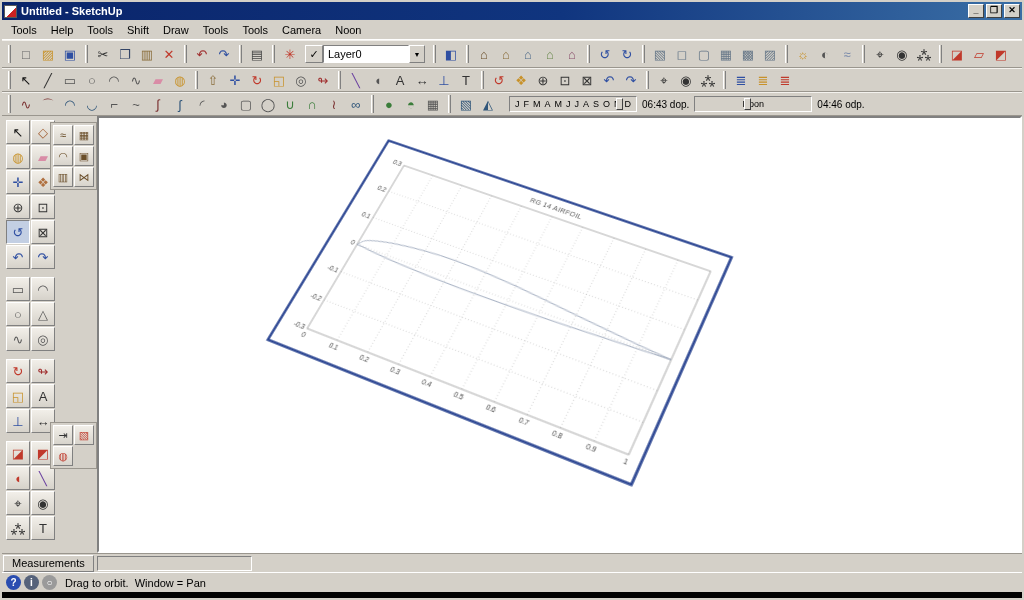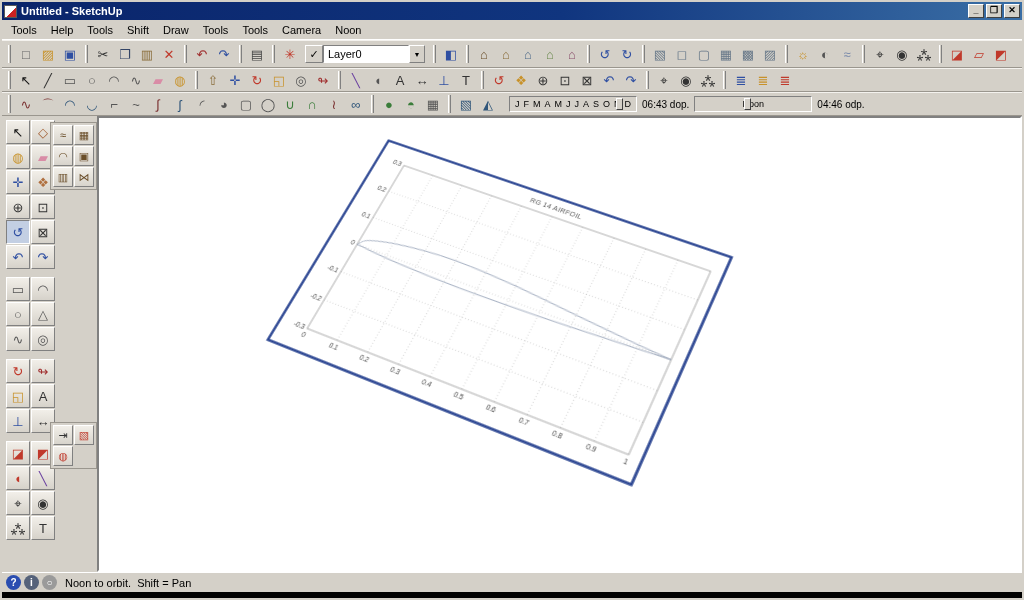--- a/index.html
+++ b/index.html
@@ -604,25 +604,29 @@
             <text x="27" y="87.53333333333332" font-size="6.5" text-anchor="end" fill="#444">0.1</text>
             <text x="27" y="55.86666666666666" font-size="6.5" text-anchor="end" fill="#444">0.2</text>
             <text x="27" y="24.2" font-size="6.5" text-anchor="end" fill="#444">0.3</text>
             <text x="191" y="15" font-size="7" text-anchor="middle" fill="#555" letter-spacing="0.4">RG 14 AIRFOIL</text>
             <path d="M30.0 117.0L34.0 111.6L38.0 109.4L46.1 106.9L54.1 105.0L62.2 103.4L78.3 101.2L94.4 99.6L110.5 98.6L126.6 98.3L142.7 98.6L158.8 99.3L191.0 101.5L223.2 104.7L255.4 108.1L287.6 111.3L319.8 114.5L335.9 115.7L352.0 117.0L335.9 117.6L319.8 118.3L287.6 119.5L255.4 120.8L223.2 121.8L191.0 122.4L158.8 122.7L142.7 122.7L126.6 122.4L110.5 122.1L94.4 121.4L78.3 120.8L62.2 119.9L54.1 119.2L46.1 118.6L38.0 117.6L34.0 117.3L30.0 117.0" fill="none" stroke="#93a0b5" stroke-width="0.8"></path>
           </svg>
       </div>
     </div>
   </div>
 
+  <div class="measurebar">
+    <div class="measure-label">Measurements</div>
+    <div class="measure-field"></div>
+  </div>
 
   <div class="statusbar">
     <span id="status-icons" style="display:flex;align-items:center;gap:3px;">
         <div class="status-icon" style="background: rgb(42, 77, 176);">?</div>
         <div class="status-icon" style="background: rgb(85, 98, 122);">i</div>
         <div class="status-icon" style="background: rgb(154, 154, 154);">○</div>
       </span>
-    <span class="status-text">Noon to orbit.  Shift = Pan</span>
+    <span class="status-text">Drag to orbit.  Window = Pan</span>
   </div>
 
   <div class="bottomstrip"></div>
 
 </div>
 
 </body></html>

